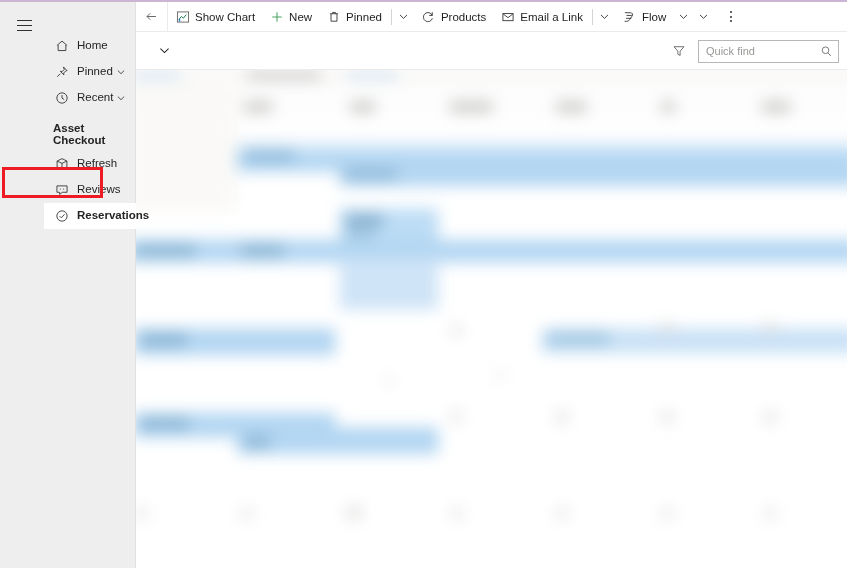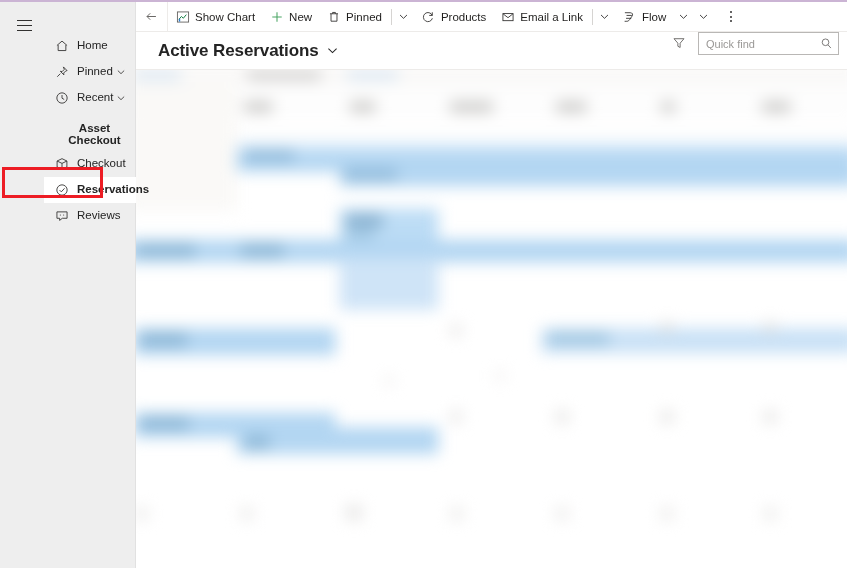--- a/index.html
+++ b/index.html
@@ -90,21 +90,20 @@
   }
 
   .group-header {
     font-size: 11.5px;
     font-weight: 700;
     color: #242424;
     padding: 0 0 0 9px;
     height: 18px;
     display: flex;
     align-items: center;
-    text-align: center;
   }
   .group-spacer { height: 14px; }
 
   
   .red-box {
     position: absolute;
     left: 2px;
     top: 167px;
     width: 101px;
     height: 31px;
@@ -204,20 +203,21 @@
     gap: 7px;
     cursor: pointer;
   }
   .view-title .vt-chev { display: flex; align-items: center; color: #242424; }
   .view-right {
     position: absolute;
     right: 8px;
     top: 0;
     height: 38px;
     display: flex;
+    align-items: center;
     gap: 8px;
   }
   .filter-btn {
     width: 22px; height: 22px;
     display: flex; align-items: center; justify-content: center;
     cursor: pointer;
     color: #605e5c;
   }
   .quickfind {
     position: relative;
@@ -356,42 +356,42 @@
 
       <div class="group-spacer" style="height:8px"></div>
 
       <div class="nav-item">
         <span class="nav-ico">
           <svg width="14" height="14" viewBox="0 0 16 16" fill="none" stroke="#323130" stroke-width="1">
             <path d="M8 1.9 13.6 4.6v6.8L8 14.1 2.4 11.4V4.6z"></path>
             <path d="M2.4 4.6 8 7.3l5.6-2.7M8 7.3v6.8"></path>
           </svg>
         </span>
-        <span class="nav-label">Checkout</span>
-      </div>
-
-      <div class="nav-item selected">
-        <span class="nav-ico">
-          <svg width="14" height="14" viewBox="0 0 16 16" fill="none" stroke="#323130" stroke-width="1">
-            <circle cx="8" cy="8" r="5.9"></circle>
-            <path d="M5.2 8.1 7.2 10.1l3.7-4"></path>
-          </svg>
-        </span>
-        <span class="nav-label">Reservations</span>
+        <span class="nav-label">Refresh</span>
       </div>
 
       <div class="nav-item">
         <span class="nav-ico">
           <svg width="14" height="14" viewBox="0 0 16 16" fill="none" stroke="#323130" stroke-width="1">
             <path d="M2.2 3.3h11.6v7.3H8.4L5.3 13v-2.4H2.2z"></path>
             <circle cx="6.1" cy="6.9" r="0.6" fill="#323130" stroke="none"></circle>
             <circle cx="9.9" cy="6.9" r="0.6" fill="#323130" stroke="none"></circle>
           </svg>
         </span>
         <span class="nav-label">Reviews</span>
+      </div>
+
+      <div class="nav-item selected">
+        <span class="nav-ico">
+          <svg width="14" height="14" viewBox="0 0 16 16" fill="none" stroke="#323130" stroke-width="1">
+            <circle cx="8" cy="8" r="5.9"></circle>
+            <path d="M5.2 8.1 7.2 10.1l3.7-4"></path>
+          </svg>
+        </span>
+        <span class="nav-label">Reservations</span>
       </div>
 
     </div>
   </div>
 
   <div class="red-box"></div>
 
   <div class="main">
 
     <div class="commandbar">
@@ -493,21 +493,20 @@
         <span class="overflow-inner">
           <span class="dot"></span>
           <span class="dot"></span>
           <span class="dot"></span>
         </span>
       </div>
     </div>
 
     <div class="viewbar">
       <div class="view-title">
-        <span>Active Reservations</span>
         <span class="vt-chev">
           <svg width="13" height="13" viewBox="0 0 14 14" fill="none" stroke="#242424" stroke-width="1.1">
             <path d="M2.6 5.1 7 9.3l4.4-4.2"></path>
           </svg>
         </span>
       </div>
 
       <div class="view-right">
         <div class="filter-btn">
           <svg width="14" height="14" viewBox="0 0 16 16" fill="none" stroke="#605e5c" stroke-width="1">

